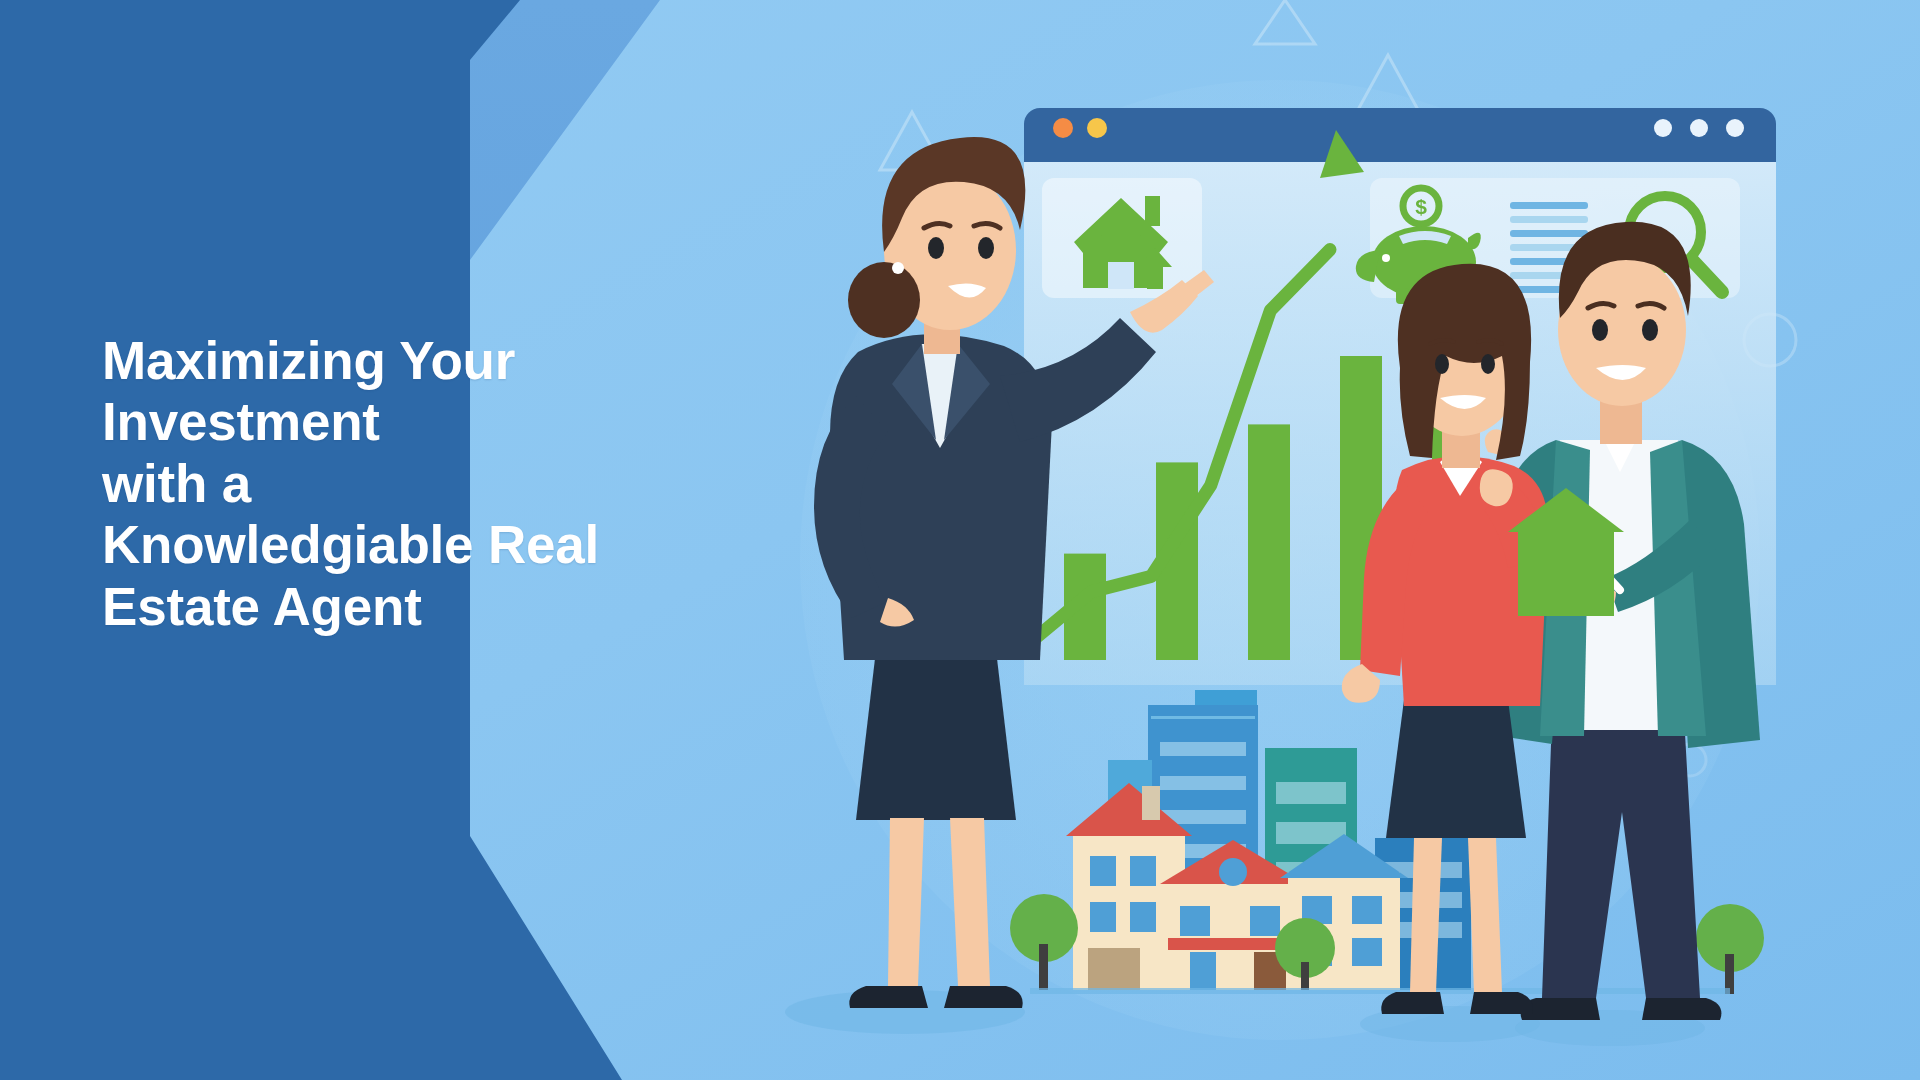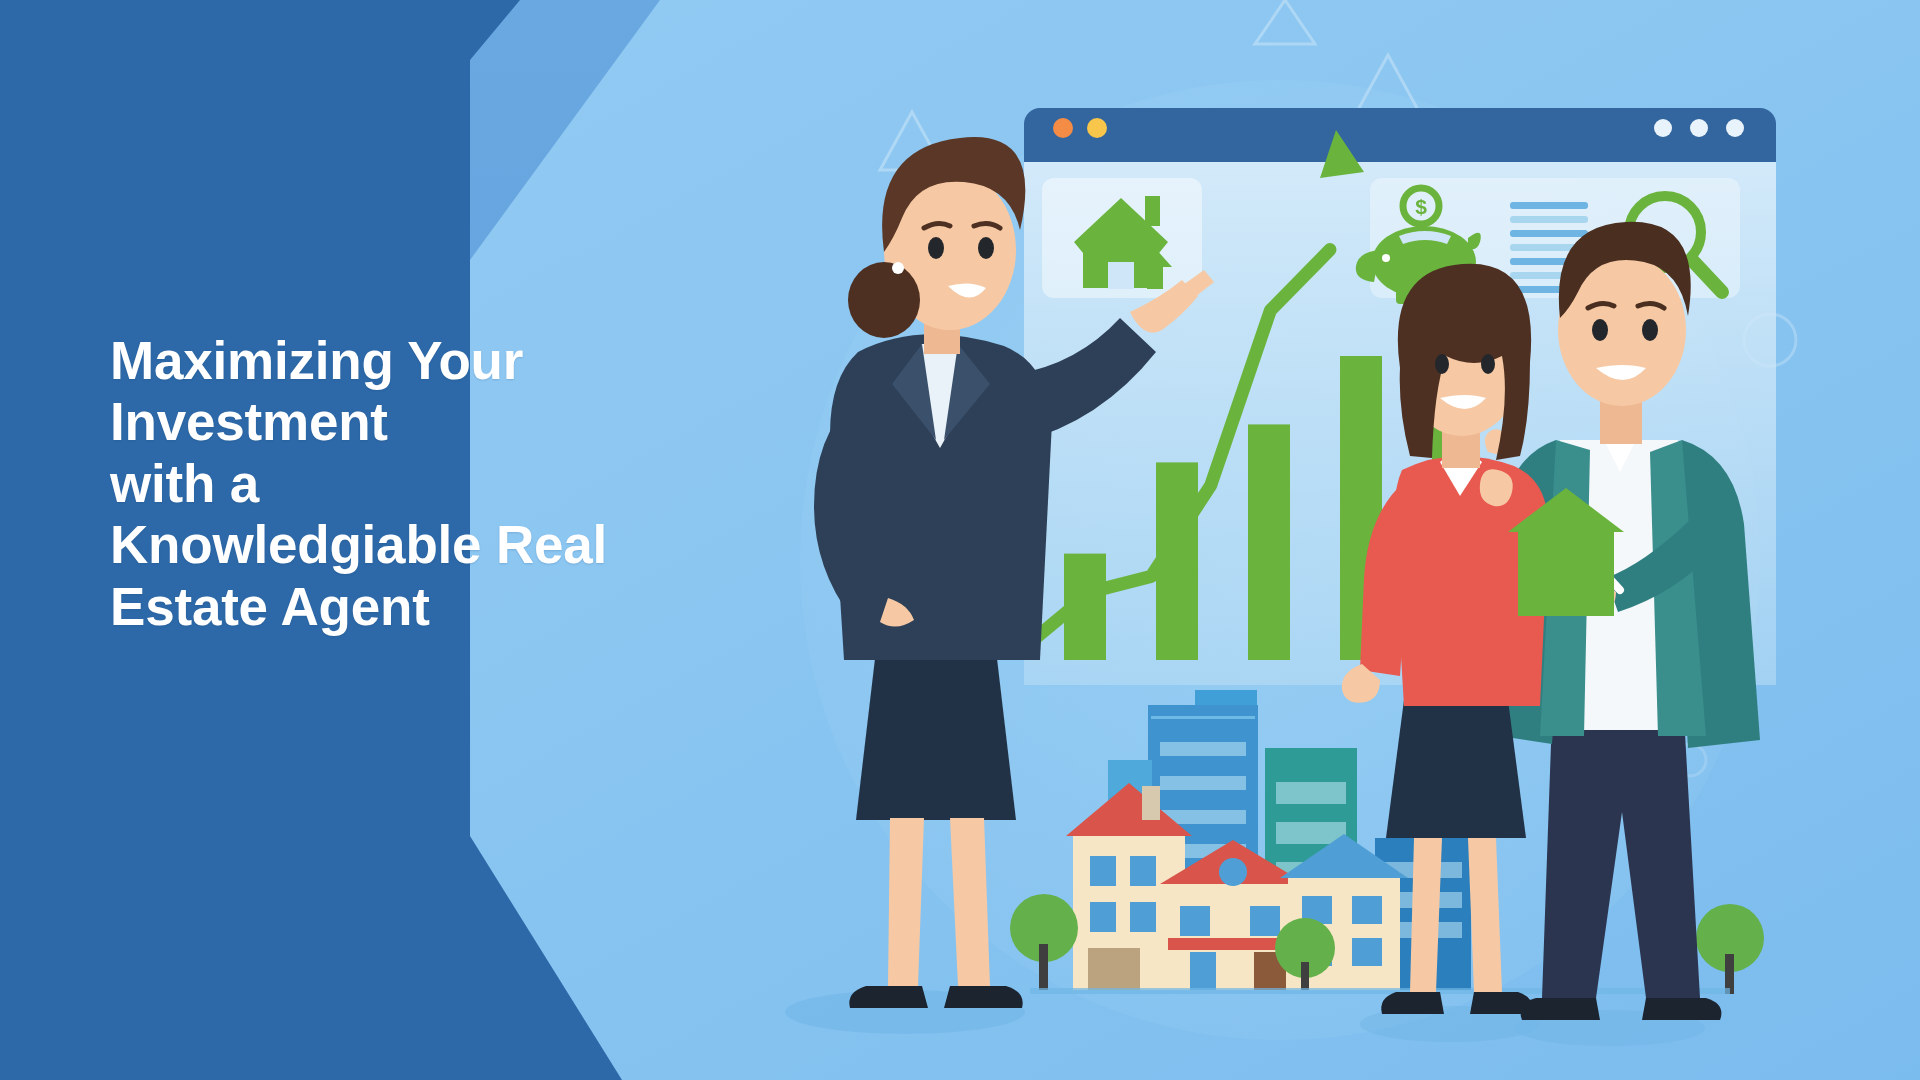--- a/index.html
+++ b/index.html
@@ -23,21 +23,21 @@
     position: absolute;
     top: 0;
     left: 0;
     width: 1920px;
     height: 1080px;
   }
 
   
   #headline {
     position: absolute;
-    left: 110px;
+    left: 102px;
     top: 330px;
     width: 640px;
     color: #ffffff;
     font-size: 53px;
     line-height: 1.16;
     font-weight: bold;
     letter-spacing: -0.2px;
     z-index: 40;
     white-space: pre-line;
     text-shadow: 0 1px 2px rgba(20,60,110,0.18);

